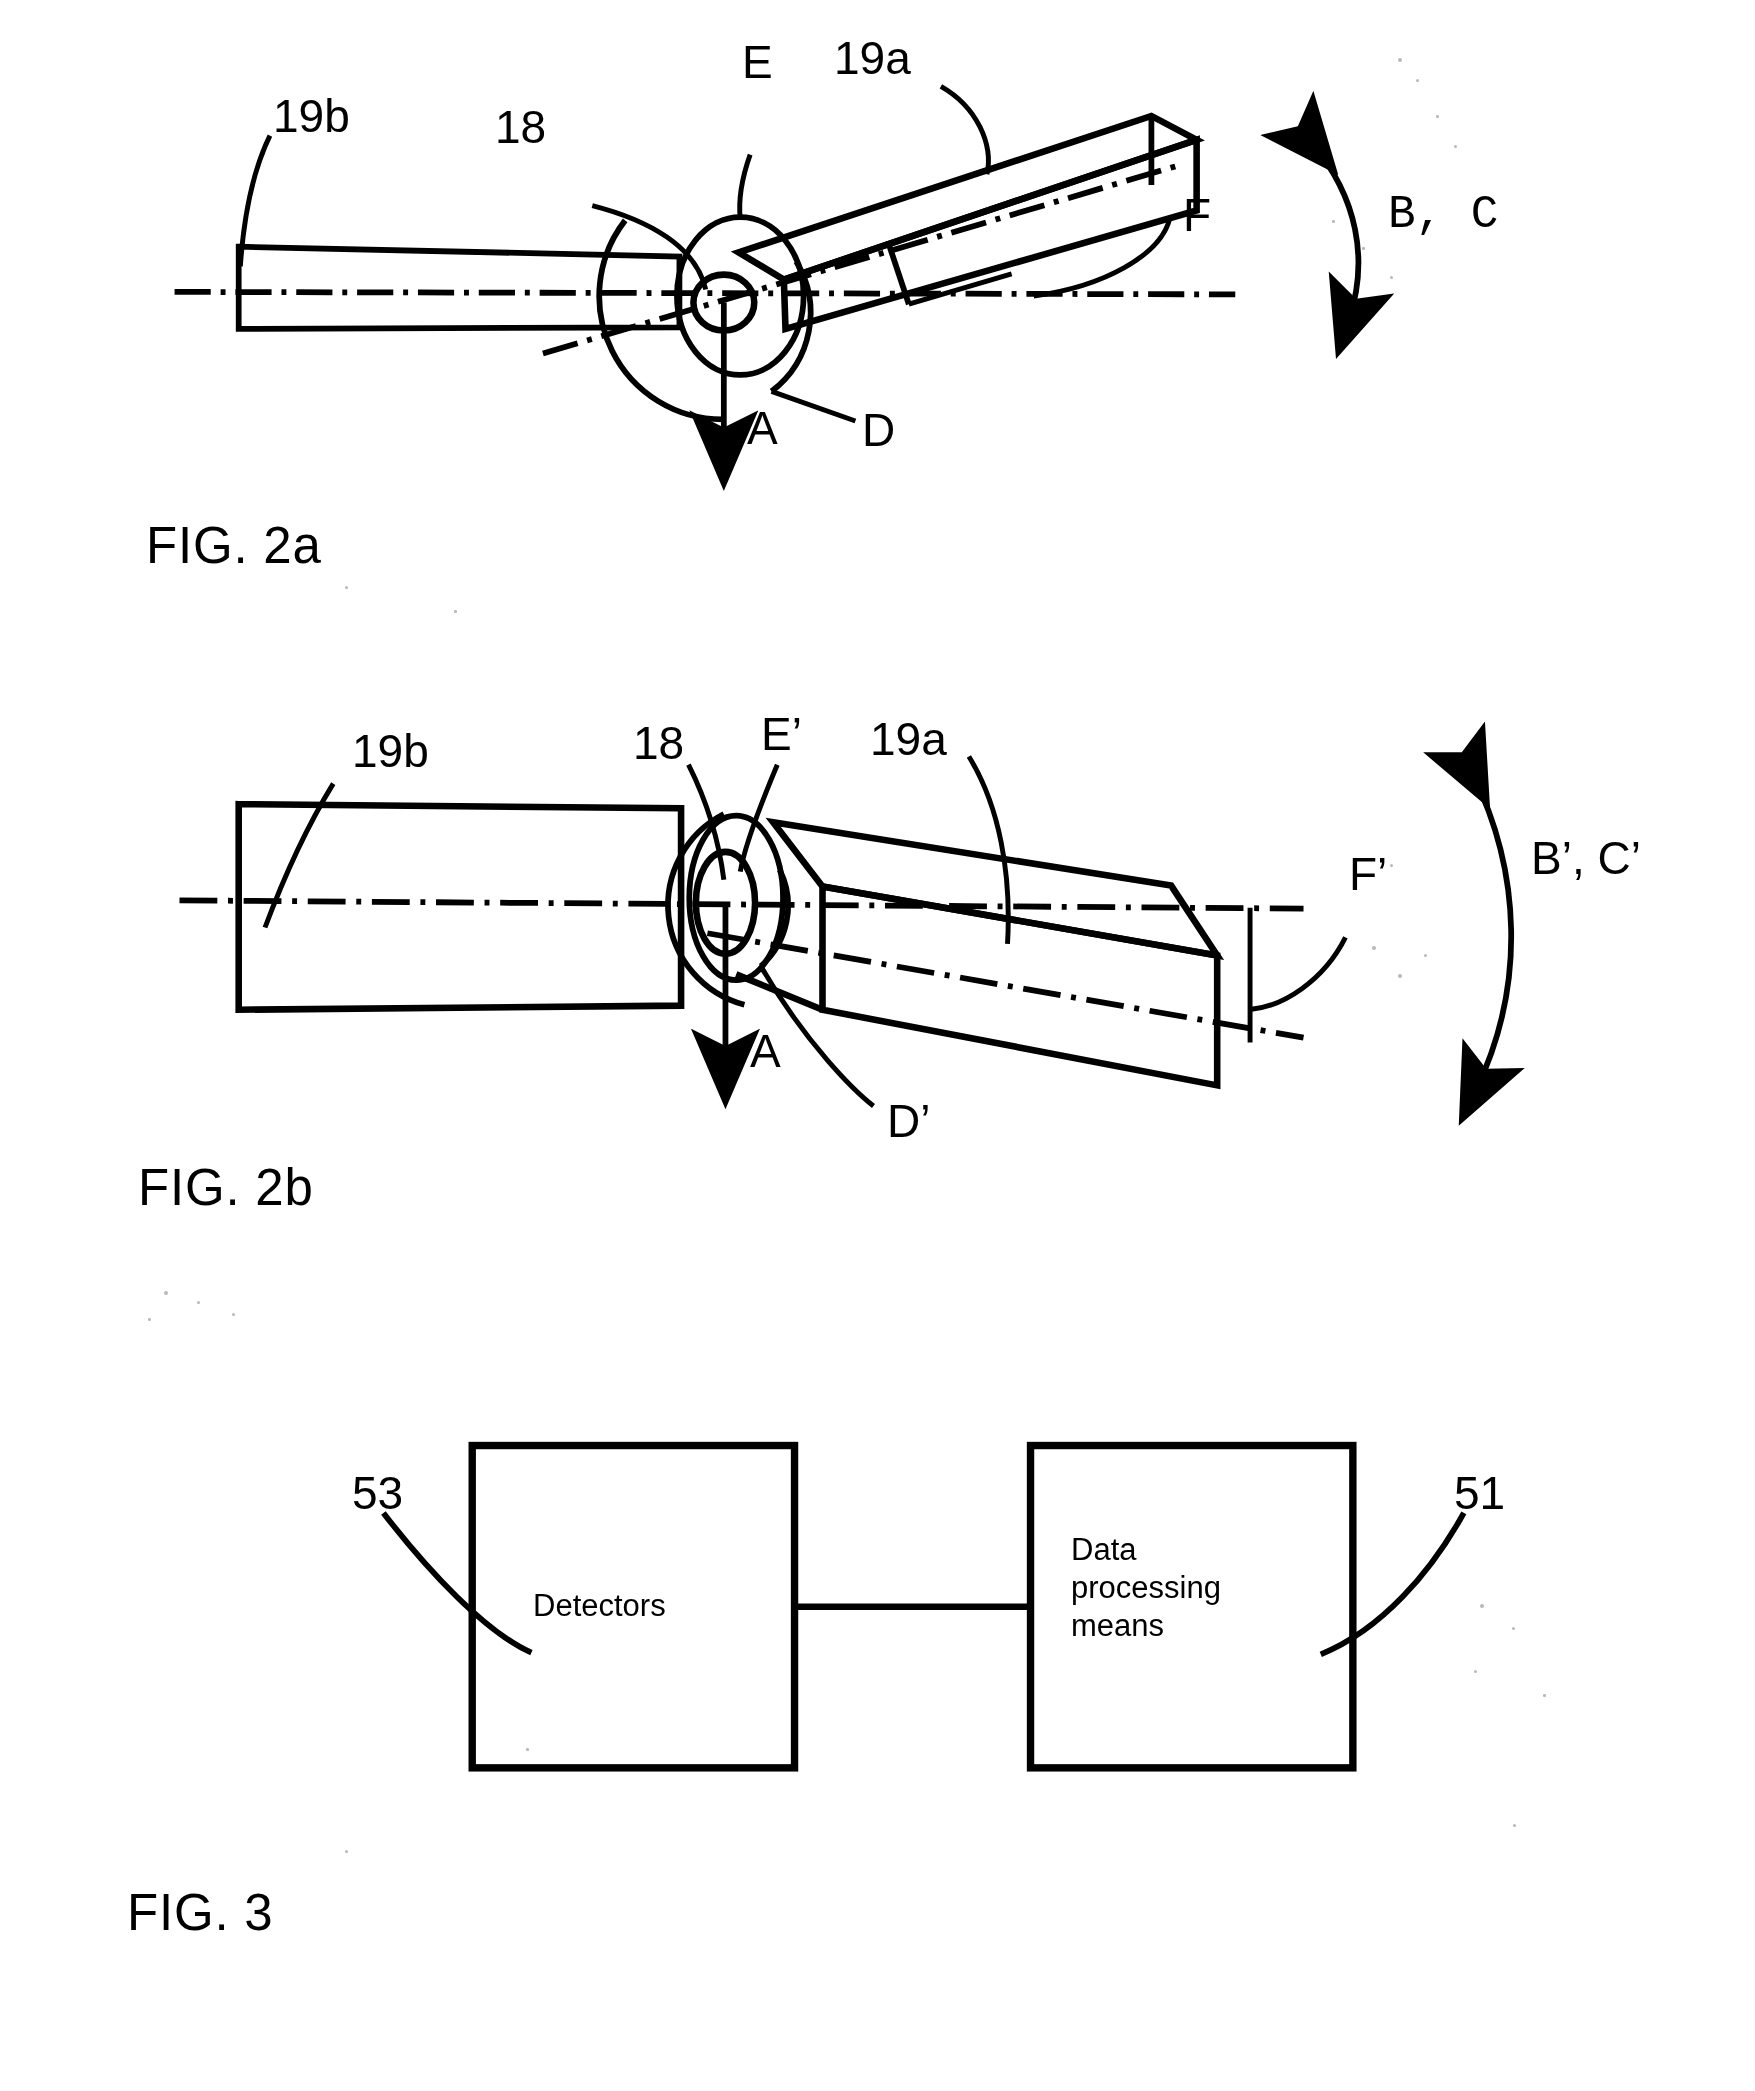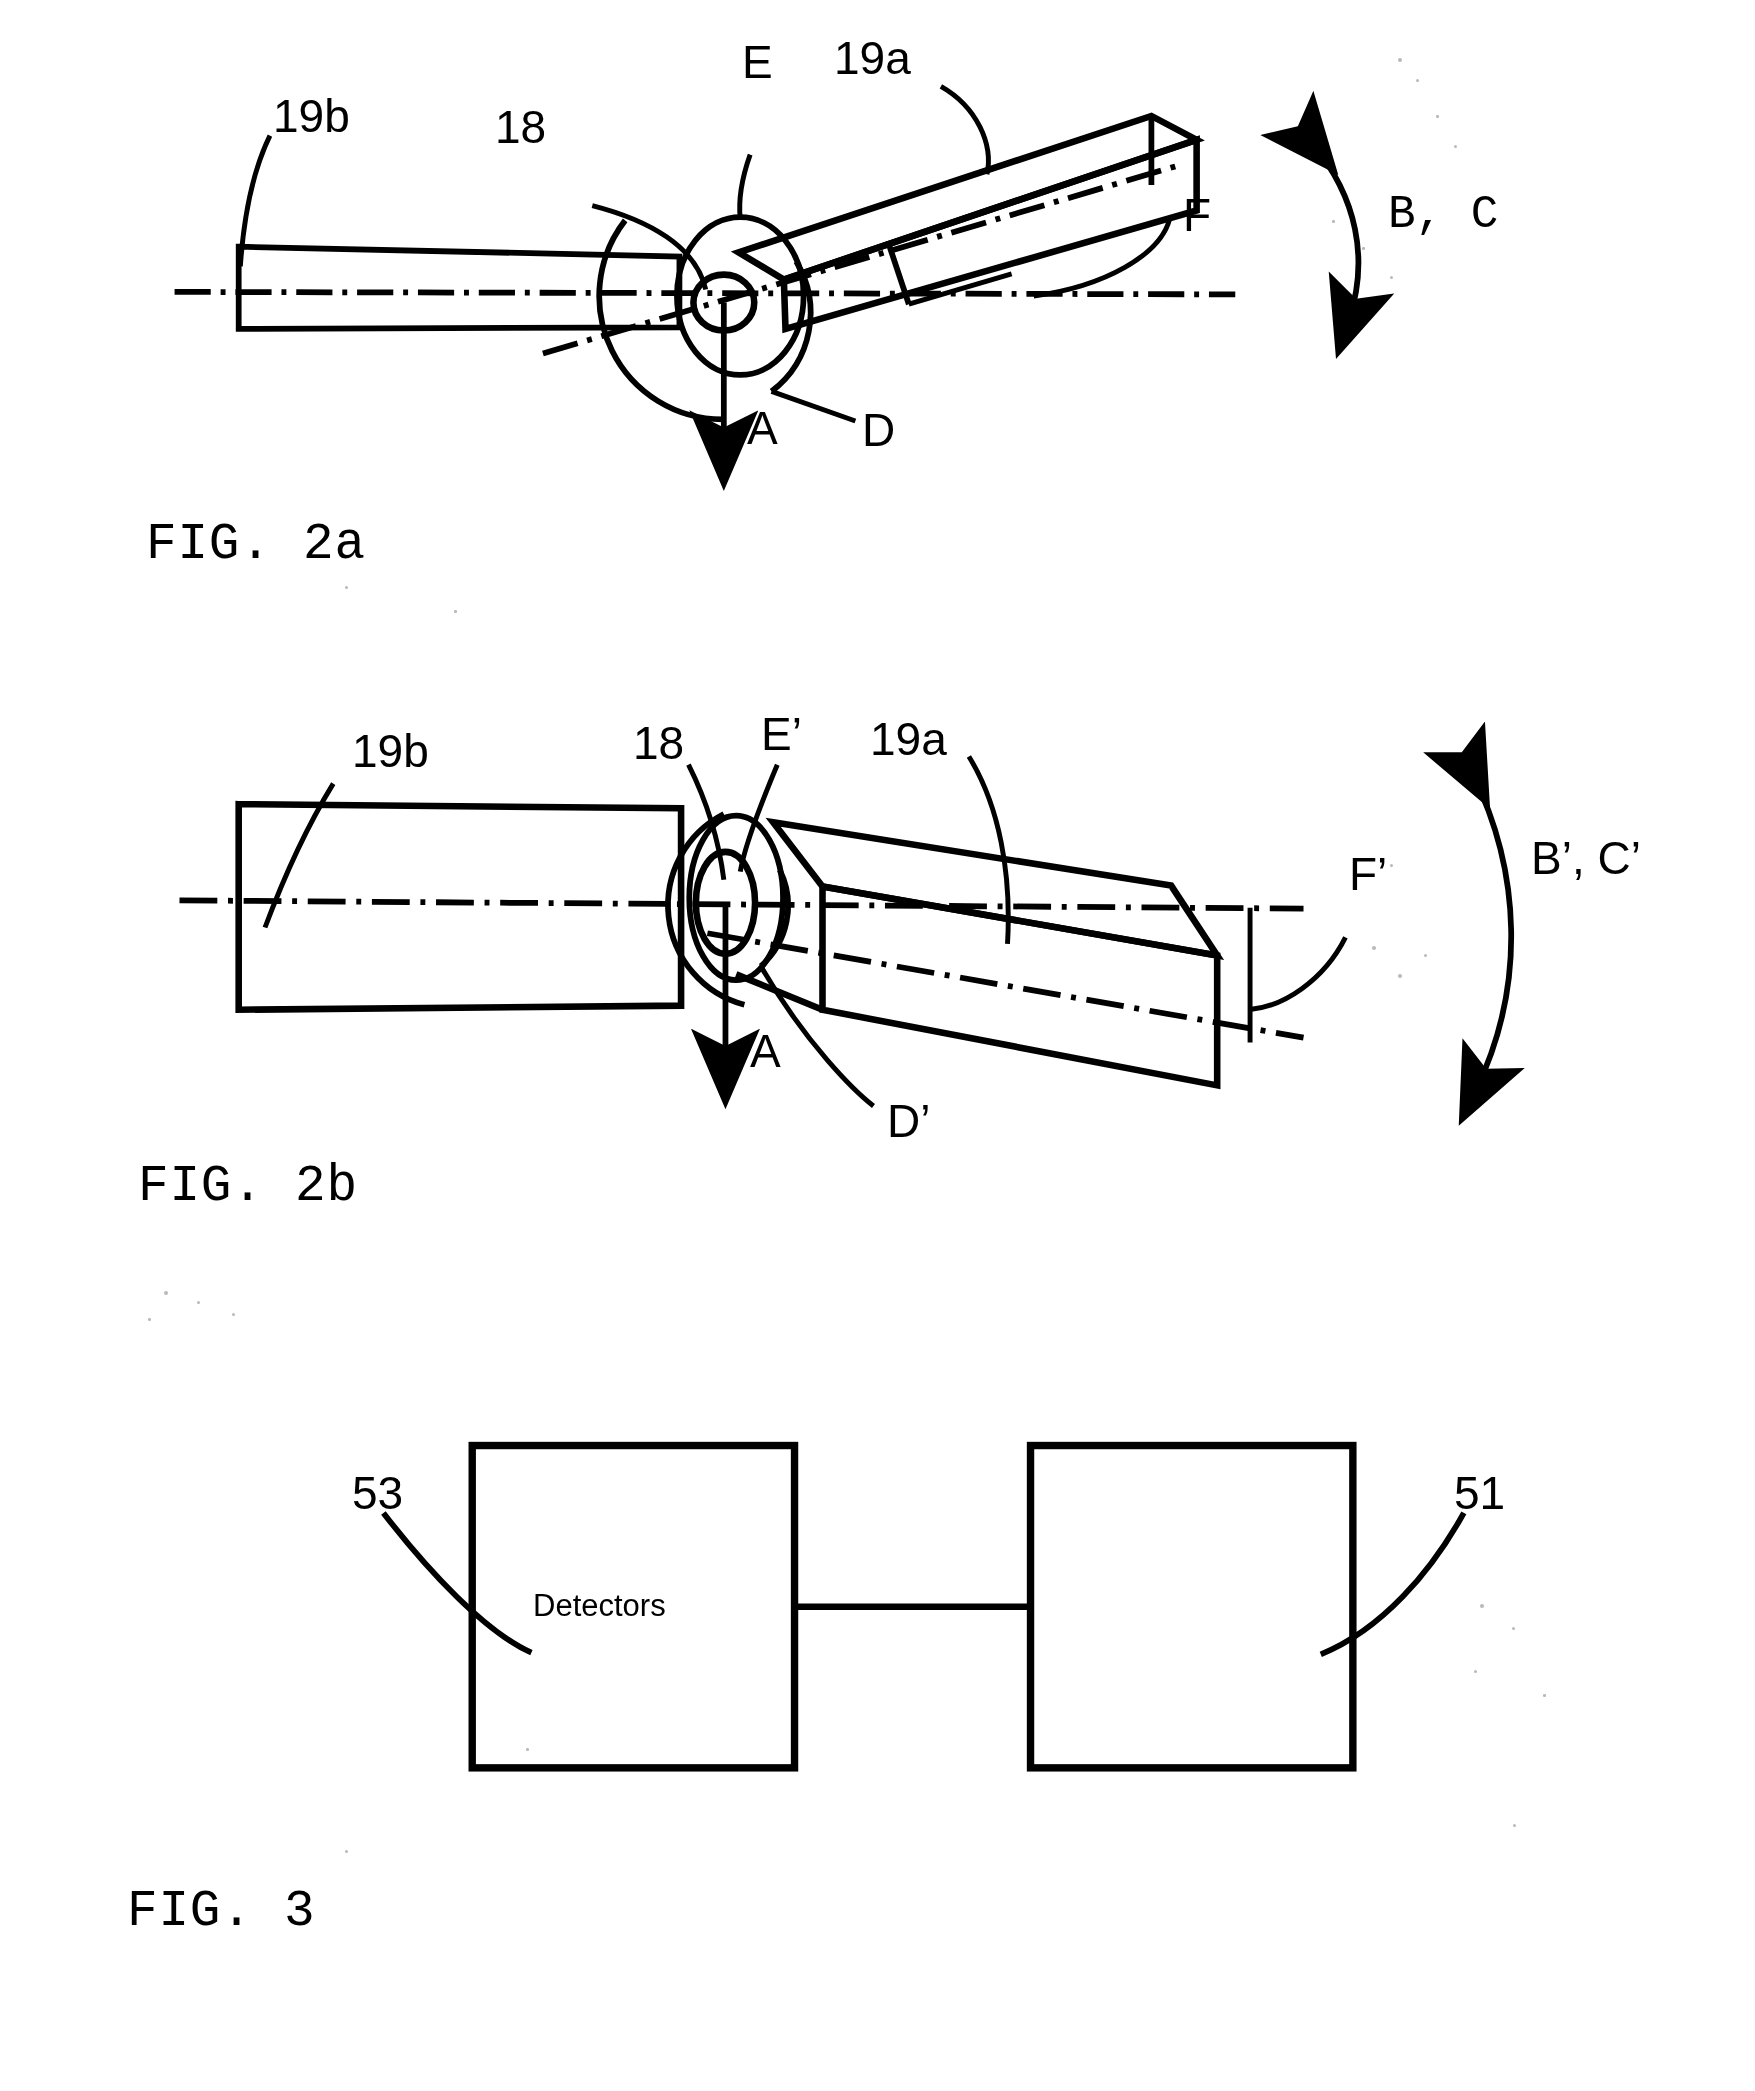--- a/index.html
+++ b/index.html
@@ -24,21 +24,21 @@
     background: #fff;
   }
   svg.figure {
     position: absolute;
     left: 0; top: 0;
     width: 1756px;
     height: 2091px;
   }
   .fig-caption {
     position: absolute;
-    font-family: Liberation Mono, monospace;
+    font-family: Liberation Sans, sans-serif;
     font-weight: 400;
     font-size: 51px;
     letter-spacing: 0.8px;
     color: #000;
     white-space: nowrap;
   }
   #cap-2a { left: 146px; top: 516px; }
   #cap-2b { left: 138px; top: 1158px; }
   #cap-3  { left: 127px; top: 1883px; }
 
@@ -265,20 +265,23 @@
   <span class="ref" style="left:870px; top:712px;">19a</span>
   <span class="ref" style="left:1349px; top:847px;">F’</span>
   <span class="ref" style="left:750px; top:1024px;">A</span>
   <span class="ref" style="left:887px; top:1094px;">D’</span>
   <span class="ref" style="left:1531px; top:831px;">B’, C’</span>
 
   <span class="ref" style="left:352px; top:1466px;">53</span>
   <span class="ref" style="left:1454px; top:1466px;">51</span>
 
   <span class="blk-label" style="left:533px; top:1587px;">Detectors</span>
+  <span class="blk-label" style="left:1071px; top:1531px;">Data
+processing
+means</span>
 
   <span class="fig-caption" id="cap-2a">FIG. 2a</span>
   <span class="fig-caption" id="cap-2b">FIG. 2b</span>
   <span class="fig-caption" id="cap-3">FIG. 3</span>
 
   <div>
     <span class="speck" style="left:1398px; top:58px; width:4.1px; height:4.1px;"></span>
     <span class="speck" style="left:1416px; top:79px; width:3.3px; height:3.3px;"></span>
     <span class="speck" style="left:1436px; top:115px; width:2.5px; height:2.5px;"></span>
     <span class="speck" style="left:1454px; top:145px; width:3.3px; height:3.3px;"></span>

